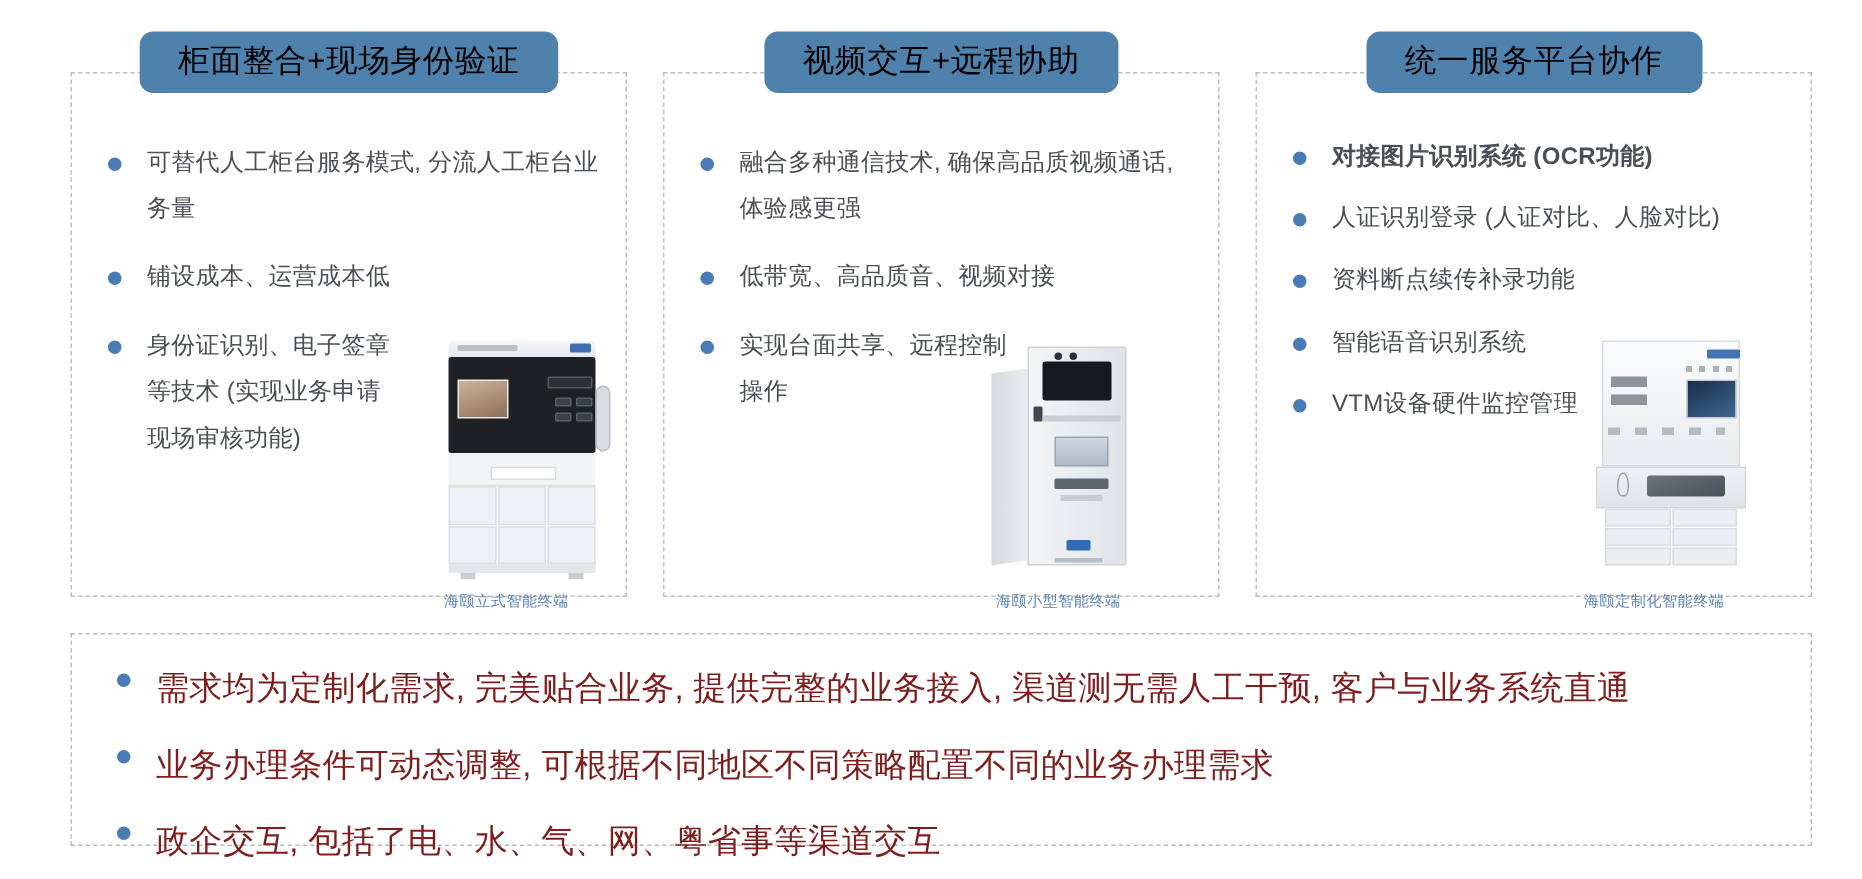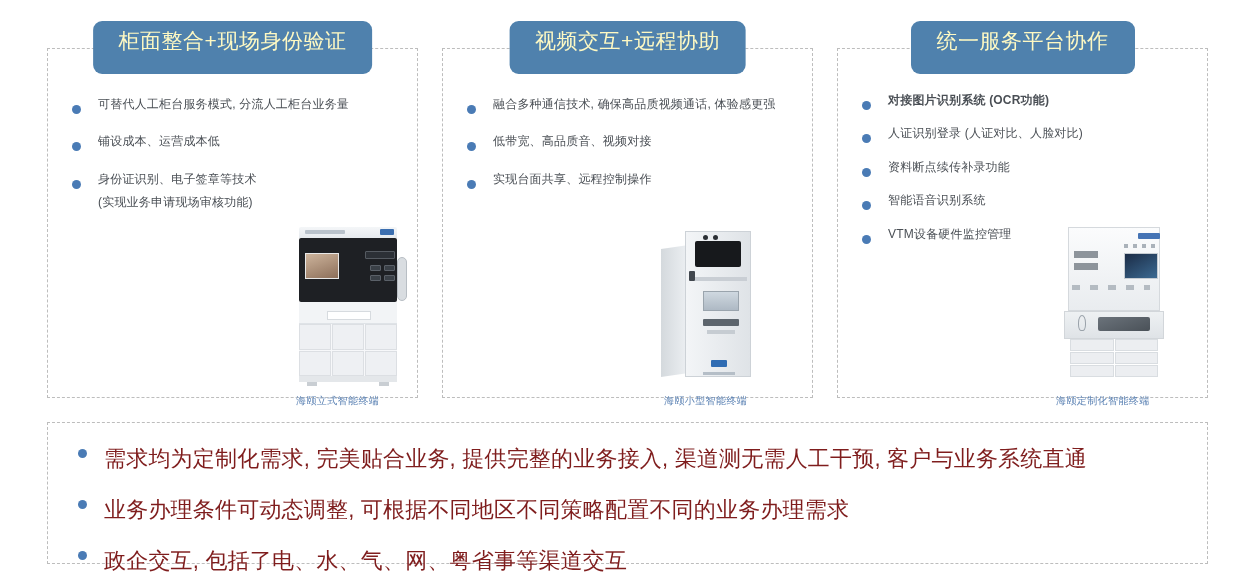--- a/index.html
+++ b/index.html
@@ -35,23 +35,23 @@
     border: 1.5px dashed #bdbdbd;
     background: #ffffff;
   }
 
   .panel-title {
     position: absolute;
     top: -28px;
     left: 50%;
     transform: translateX(-50%);
     background: #4f81ad;
-    color: #fef9c3;
+    color: #000000;
     border-radius: 9px;
-    padding: 9px 26px 23px 26px;
+    padding: 9px 26px 11px 26px;
     font-size: 21px;
     line-height: 1;
     white-space: nowrap;
     letter-spacing: 0.5px;
     font-weight: 400;
   }
 
   .panel-body {
     position: absolute;
     left: 0; top: 0; right: 0; bottom: 0;
@@ -59,21 +59,21 @@
   }
 
   .bullets {
     list-style: none;
   }
 
   .bullets li {
     position: relative;
     padding-left: 34px;
     color: #4a4f55;
-    font-size: 12px;
+    font-size: 16px;
     line-height: 1.95;
     margin-bottom: 14px;
     letter-spacing: 0.2px;
   }
 
   .bullets li .dot {
     position: absolute;
     left: 8px;
     top: 12px;
     width: 9px;

